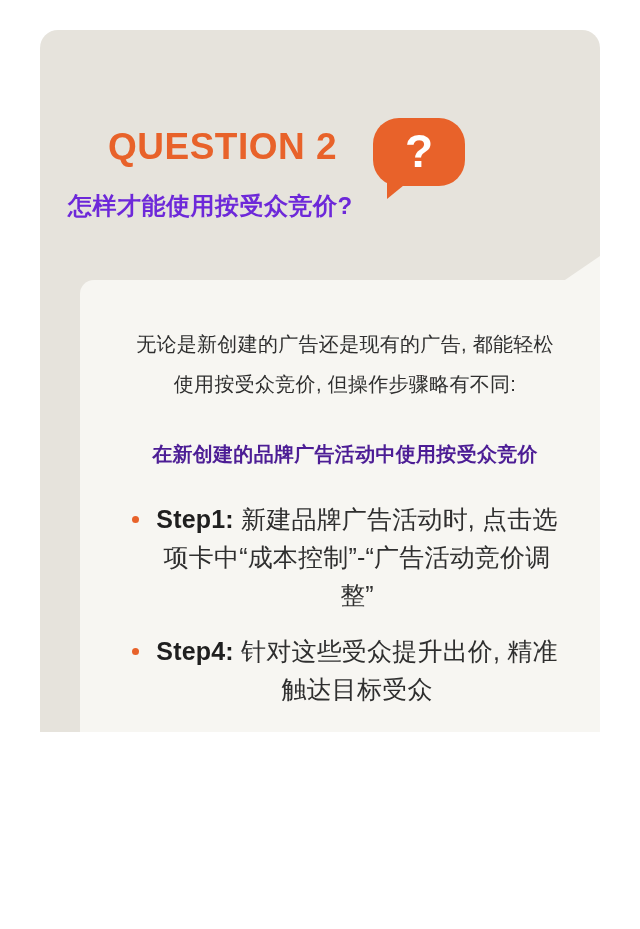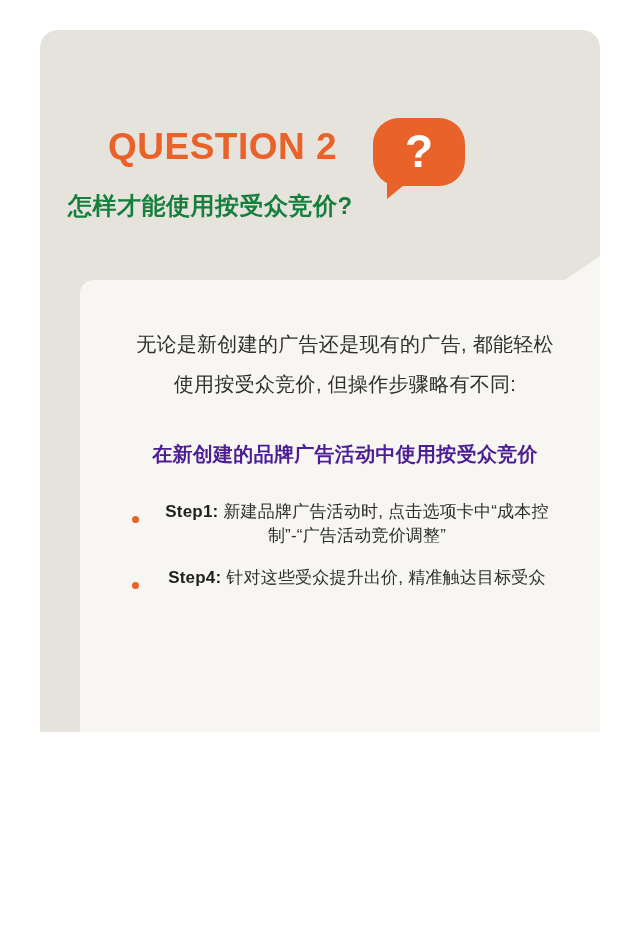--- a/index.html
+++ b/index.html
@@ -81,21 +81,21 @@
     font-size: 46px;
     font-weight: bold;
     font-family: "Liberation Sans", sans-serif;
   }
   .subtitle {
     position: absolute;
     left: 28px;
     top: 160px;
     font-size: 24px;
     font-weight: bold;
-    color: #15803d;
+    color: #6d28d9;
     letter-spacing: 0.5px;
   }
   .panel {
     position: absolute;
     left: 40px;
     top: 250px;
     width: 520px;
     height: 649px;
     background: #f7f6f2;
     border-radius: 14px 0 0 0;
@@ -130,22 +130,22 @@
     color: #4c1d95;
     letter-spacing: 0.3px;
   }
   .steps {
     margin-top: 26px;
   }
   .step {
     position: relative;
     padding-left: 24px;
     margin-bottom: 18px;
-    font-size: 17px;
-    line-height: 24px;
+    font-size: 25px;
+    line-height: 38px;
     color: #2f2f2f;
     letter-spacing: 0.2px;
   }
   .step .dot {
     position: absolute;
     left: 2px;
     top: 16px;
     width: 7px;
     height: 7px;
     border-radius: 50%;

